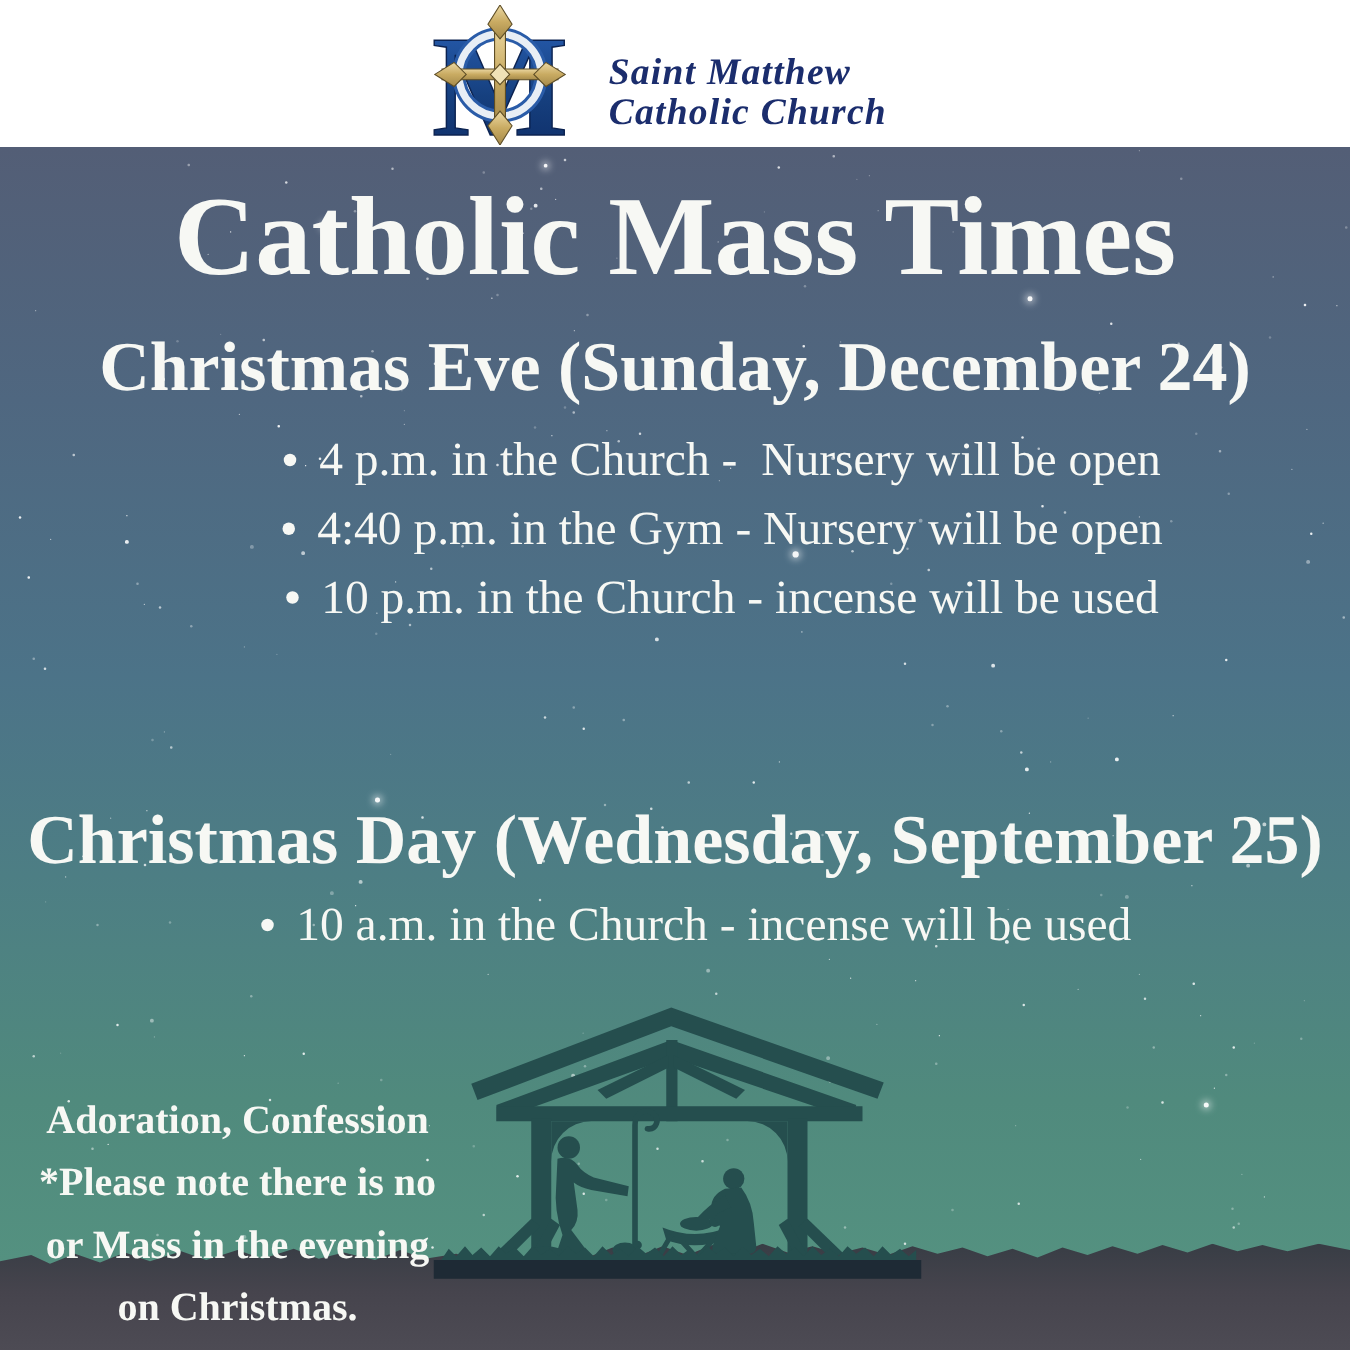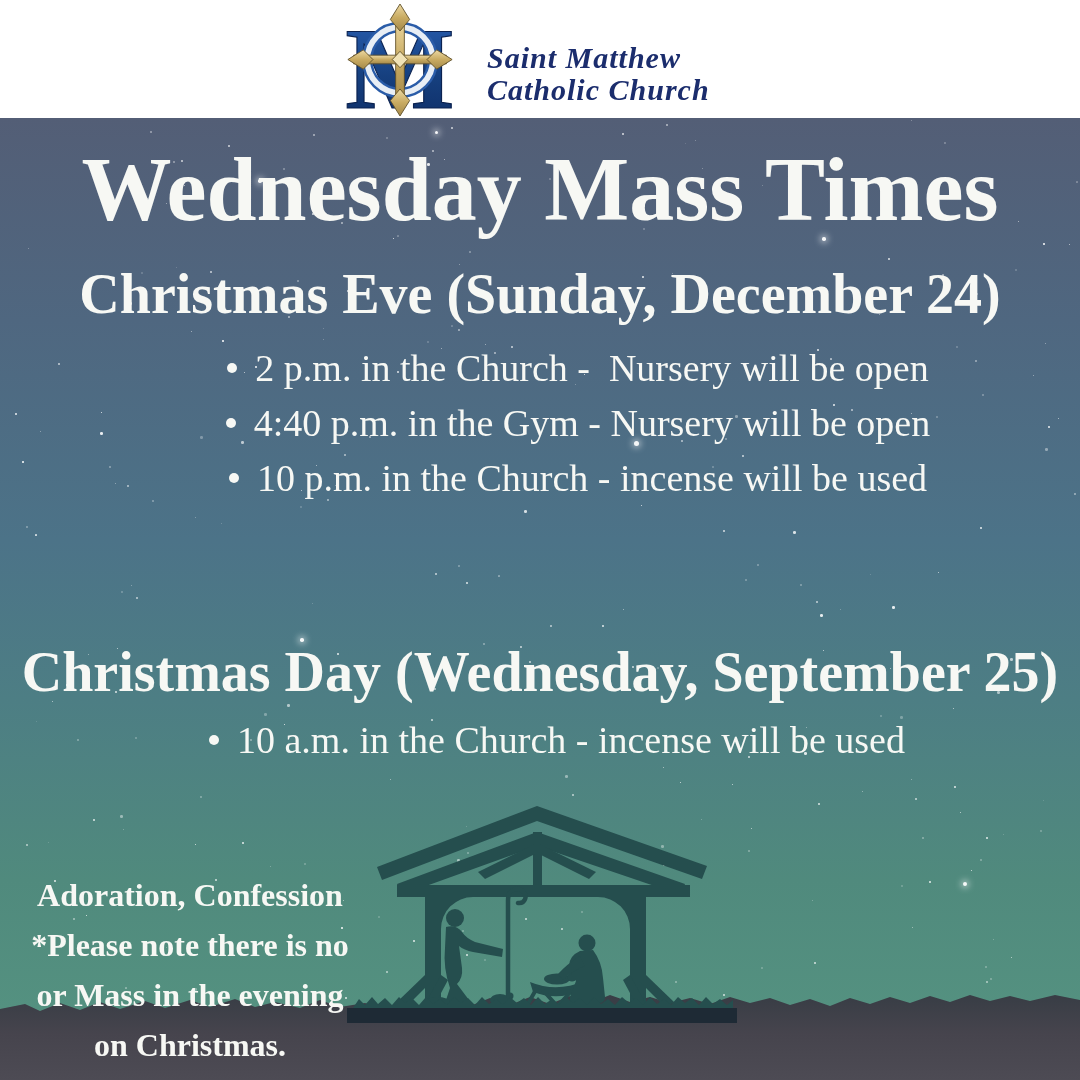--- a/index.html
+++ b/index.html
@@ -407,25 +407,25 @@
       <path d="M235,156 Q222,164 213,174 L218,180 Q228,170 240,166 Z"></path>
     </g>
     <g fill="#254e4e">
       <ellipse cx="155" cy="200" rx="10" ry="6"></ellipse>
       <circle cx="165" cy="196" r="3.5"></circle>
     </g>
     <path fill="#254e4e" d="M8,208 L14,199 20,205 27,197 33,204 40,198 47,205 54,197 60,203 67,198 74,205 81,197 88,204 95,199 102,205 109,197 116,203 123,198 130,205 137,197 144,204 151,199 158,205 165,197 172,203 179,198 186,205 193,197 200,204 207,199 214,205 221,197 228,203 235,198 242,205 249,197 256,204 263,199 270,205 277,197 284,203 291,198 298,205 305,197 312,204 319,199 326,205 333,197 340,203 347,198 354,205 361,197 368,204 375,199 382,205 388,200 L388,212 L8,212 Z"></path>
     <rect x="2" y="208" width="390" height="15" fill="#1e2a35"></rect>
   </svg>
 
-  <h1 class="txt title">Wednesday Mass Times</h1>
+  <h1 class="txt title">Catholic Mass Times</h1>
 
   <h2 class="txt heading eve">Christmas Eve (Sunday, December 24)</h2>
   <ul class="txt list eve-list">
-    <li><span class="dot"></span><span>2 p.m. in the Church -  Nursery will be open</span></li>
+    <li><span class="dot"></span><span>4 p.m. in the Church -  Nursery will be open</span></li>
     <li><span class="dot"></span><span>4:40 p.m. in the Gym - Nursery will be open</span></li>
     <li><span class="dot"></span><span>10 p.m. in the Church - incense will be used</span></li>
   </ul>
 
   <h2 class="txt heading day">Christmas Day (Wednesday, September 25)</h2>
   <ul class="txt list day-list">
     <li><span class="dot"></span><span>10 a.m. in the Church - incense will be used</span></li>
   </ul>
 
   <div class="txt footnote">

